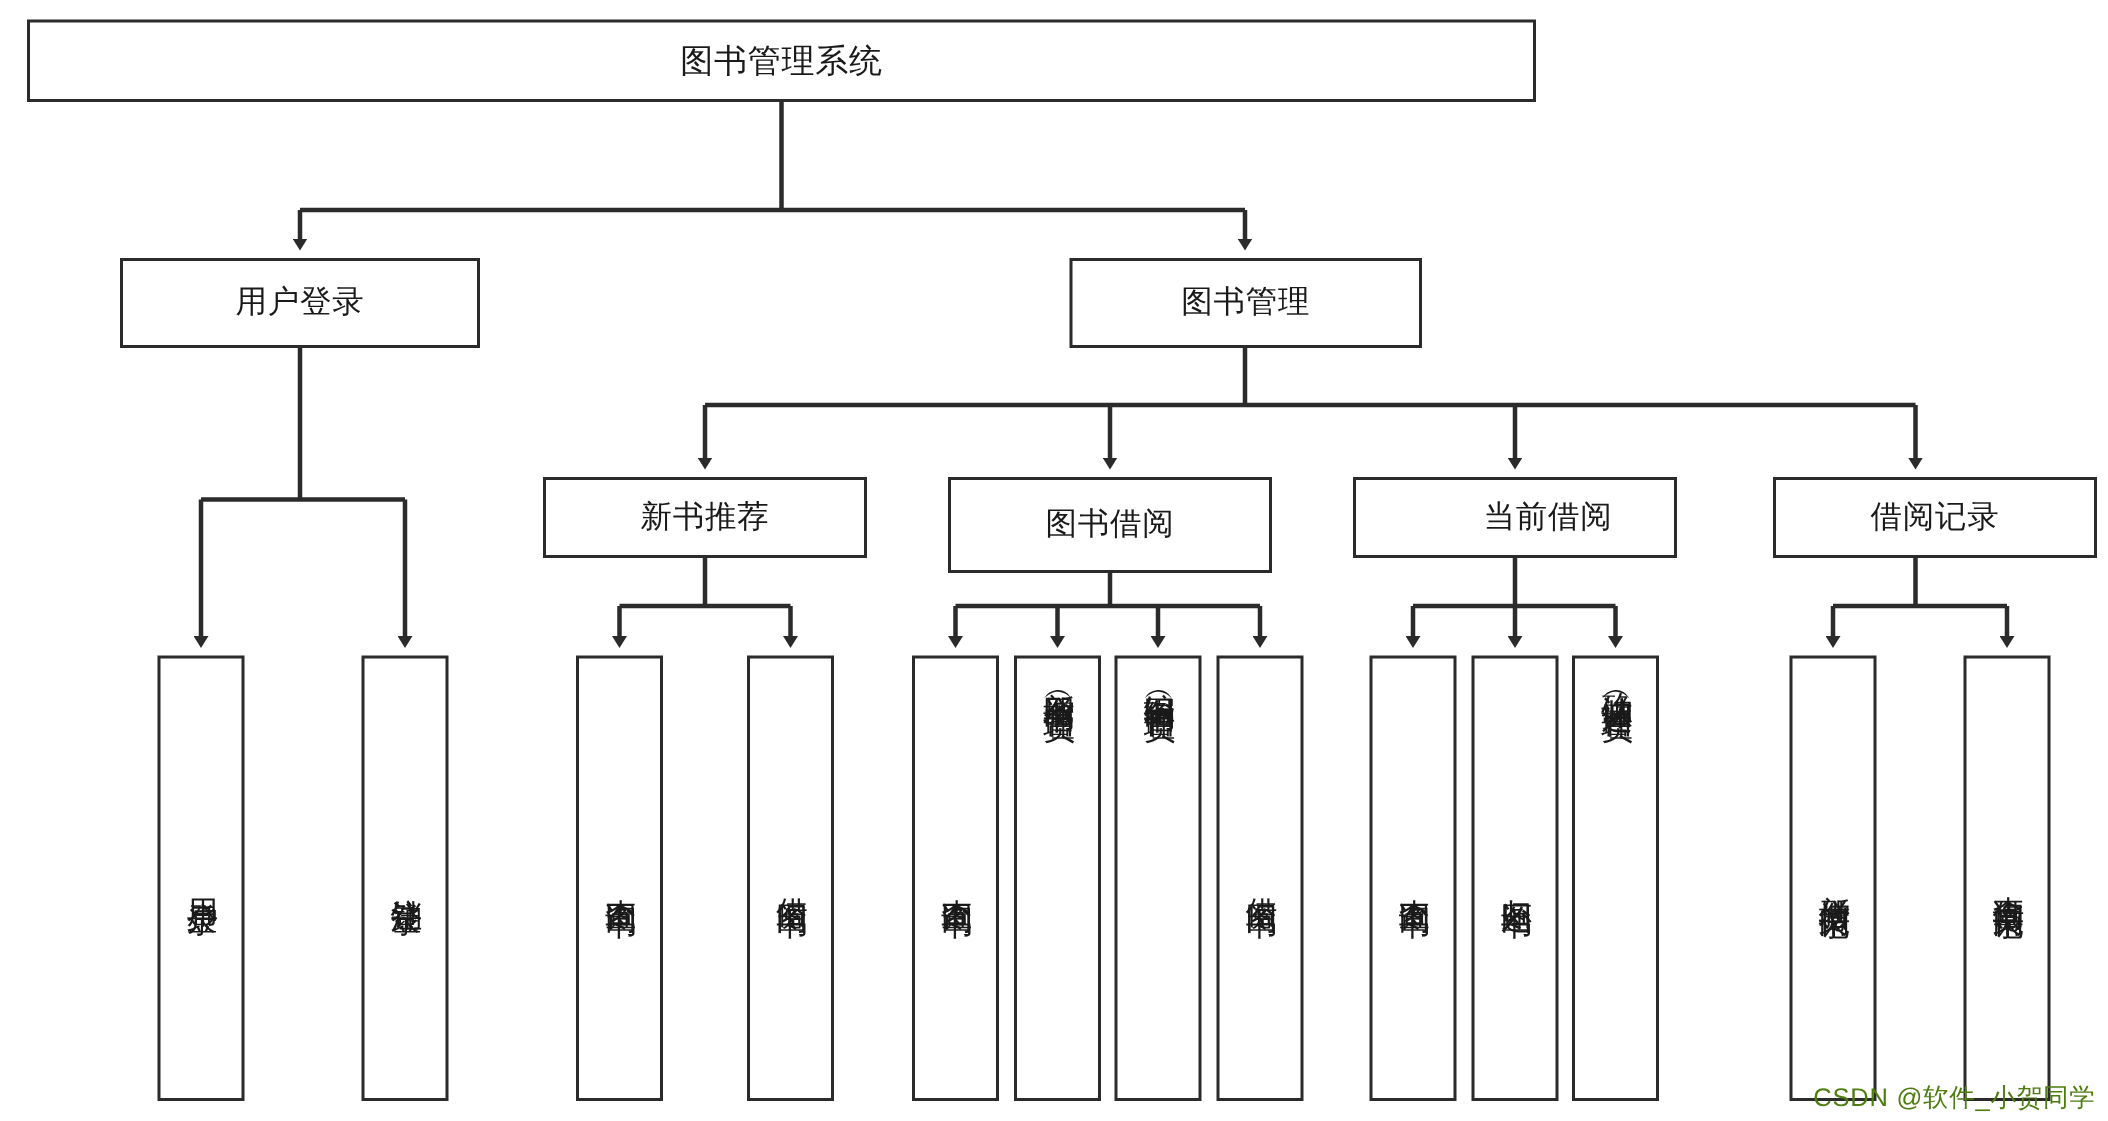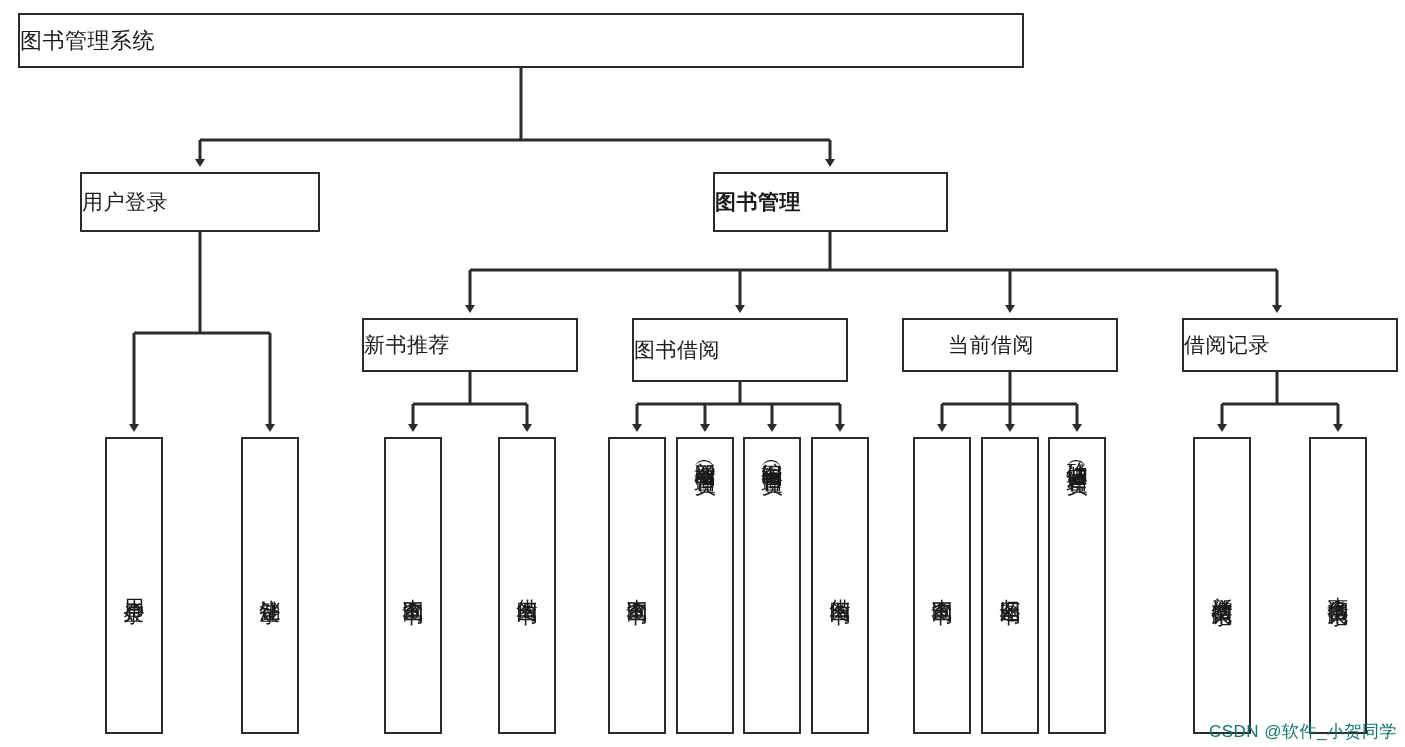--- a/index.html
+++ b/index.html
@@ -28,20 +28,21 @@
     height: 747px;
     pointer-events: none;
   }
   .node {
     position: absolute;
     box-sizing: border-box;
     border: 2px solid #2b2b2b;
     background: #ffffff;
     display: flex;
     align-items: center;
+    justify-content: center;
     color: #1a1a1a;
     z-index: 2;
   }
   .node .label {
     display: block;
     text-align: center;
     line-height: 1.18;
     letter-spacing: 0.5px;
   }
   
@@ -68,21 +69,21 @@
   }
   .node.vert.centered {
     align-items: center;
     padding-top: 0;
   }
   .watermark {
     position: absolute;
     right: 8px;
     bottom: 4px;
     font-size: 17px;
-    color: #0f766e;
+    color: #4d7c0f;
     white-space: nowrap;
     z-index: 5;
     letter-spacing: 0.5px;
   }
 </style>
 </head>
 <body>
 
 <div id="diagram-root">
 
@@ -136,21 +137,21 @@
     </g>
   </svg>
 
   <div class="node horiz root" style="left:18px; top:13px; width:1006px; height:55px;">
     <span class="label">图书管理系统</span>
   </div>
 
   <div class="node horiz" style="left:80px; top:172px; width:240px; height:60px;">
     <span class="label">用户登录</span>
   </div>
-  <div class="node horiz" style="left:713px; top:172px; width:235px; height:60px;font-weight:bold;">
+  <div class="node horiz" style="left:713px; top:172px; width:235px; height:60px;">
     <span class="label">图书管理</span>
   </div>
 
   <div class="node horiz" style="left:362px; top:318px; width:216px; height:54px;">
     <span class="label">新书推荐</span>
   </div>
   <div class="node horiz" style="left:632px; top:318px; width:216px; height:64px;">
     <span class="label">图书借阅</span>
   </div>
   <div class="node horiz" style="left:902px; top:318px; width:216px; height:54px;padding-left:44px;">

